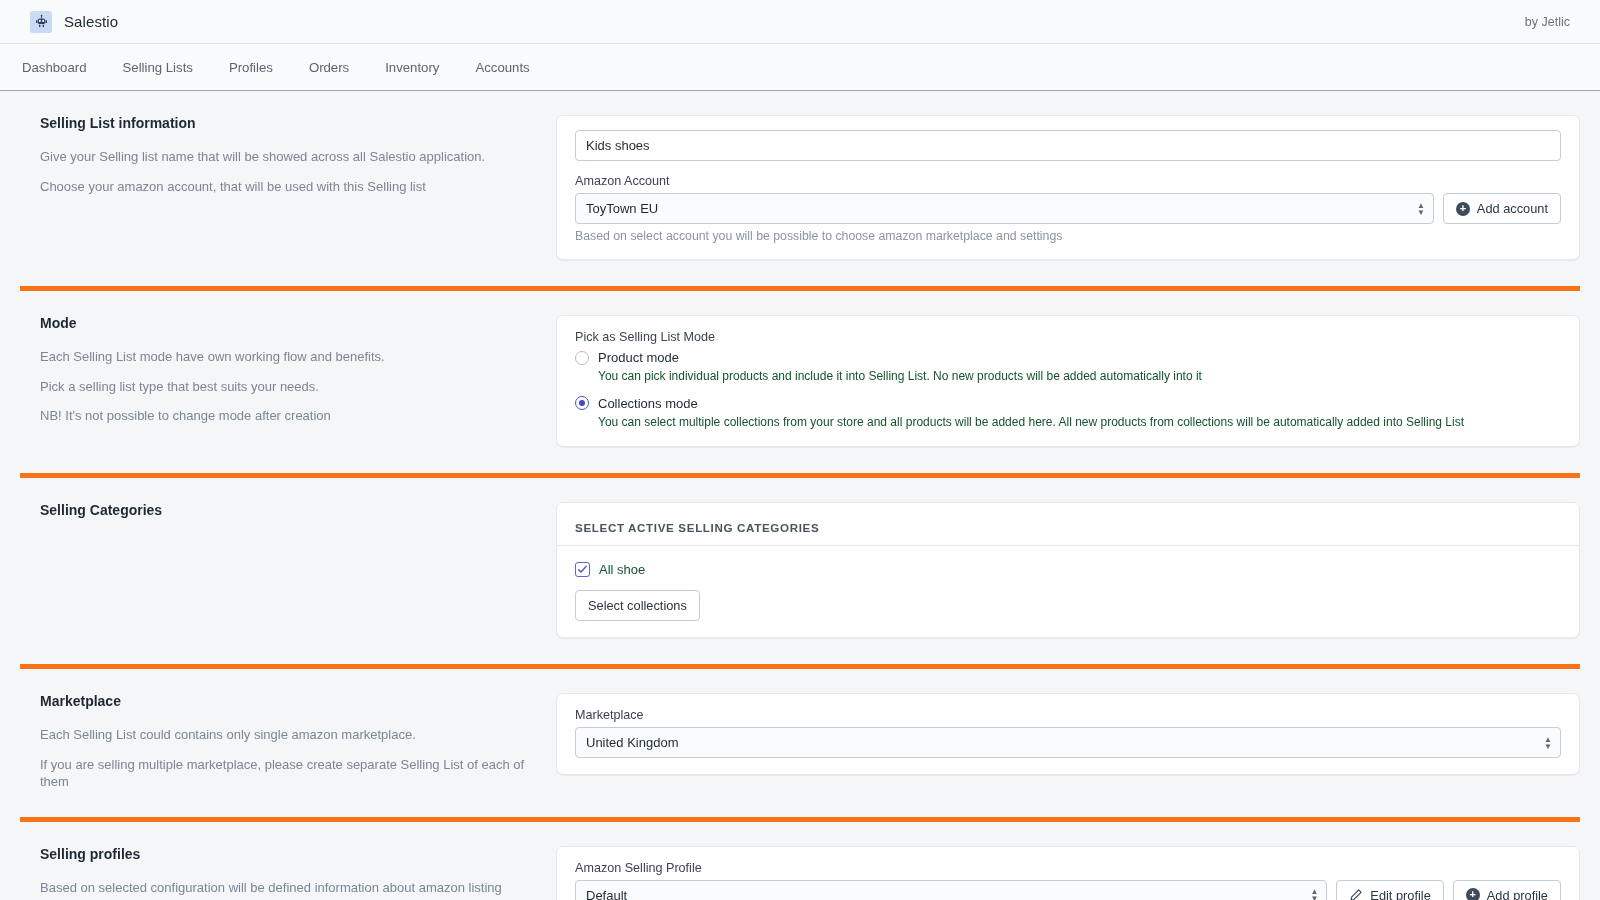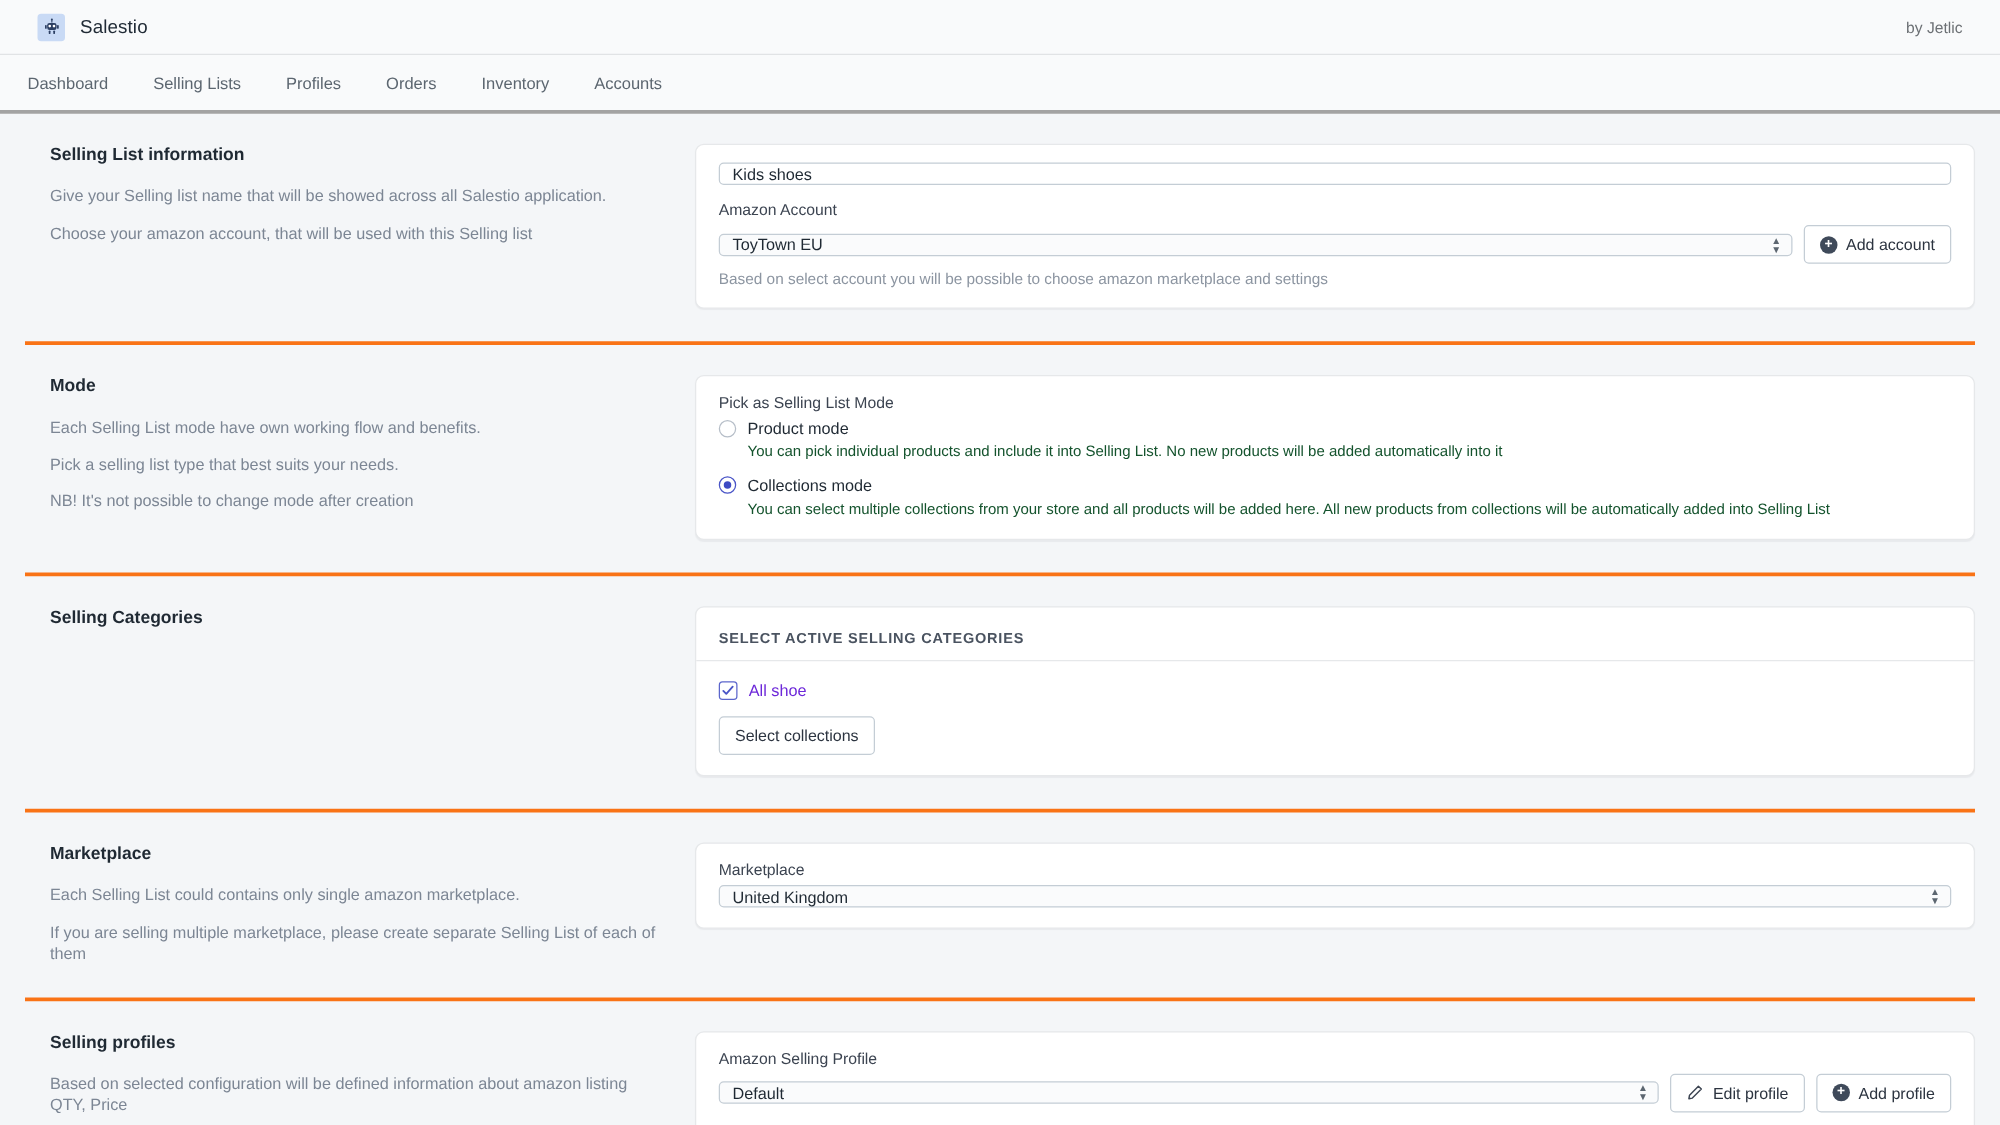--- a/index.html
+++ b/index.html
@@ -34,21 +34,21 @@
   .topbar-right {
     margin-left: auto;
     font-size: 12.5px;
     color: #6d7175;
   }
 
   
   .navbar {
     height: 47px;
     background: #f9fafb;
-    border-bottom: 3px solid #a3a3a3;
+    border-bottom: 1px solid #a3a3a3;
     display: flex;
     align-items: center;
     padding: 0 22px;
     gap: 0;
   }
   .nav-item {
     font-size: 13.2px;
     color: #5c6670;
     padding: 6px 19px 6px 0;
     margin-right: 17px;
@@ -56,21 +56,21 @@
     white-space: nowrap;
   }
 
   
   .page {
     padding: 0 20px;
   }
   .section {
     display: flex;
     align-items: flex-start;
-    border-bottom: 3px solid #f97316;
+    border-bottom: 5px solid #f97316;
     padding: 24px 0 26px 0;
   }
   .section:last-child { border-bottom: none; }
   .section-left {
     width: 536px;
     flex: 0 0 536px;
     padding-right: 26px;
     padding-left: 20px;
   }
   .section-title {
@@ -104,21 +104,21 @@
     display: block;
   }
   .help-text {
     font-size: 12.3px;
     color: #8c95a1;
     margin-top: 5px;
   }
   .row { display: flex; align-items: center; gap: 9px; }
   .input, .select {
     width: 100%;
-    height: 18px;
+    height: 31px;
     border: 1px solid #c4cdd5;
     border-radius: 4px;
     background: #ffffff;
     font-size: 13px;
     color: #1f2933;
     padding: 0 10px;
     font-family: "Liberation Sans", sans-serif;
     display: flex;
     align-items: center;
   }
@@ -211,21 +211,21 @@
   .checkbox-row { display: flex; align-items: center; gap: 9px; margin: 16px 0 13px 0; cursor: pointer; }
   .checkbox {
     width: 15px; height: 15px;
     border: 1px solid #5c66cc;
     border-radius: 3px;
     background: #fff;
     flex: 0 0 15px;
     position: relative;
   }
   .checkbox svg { position: absolute; left: 1px; top: 1px; }
-  .checkbox-label { font-size: 13px; color: #6d28d9; }
+  .checkbox-label { font-size: 13px; color: #14532d; }
 
   .mt14 { margin-top: 13px; }
   .grow { flex: 1 1 auto; min-width: 0; }
 </style>
 </head>
 <body>
 
 <div class="topbar">
   <div class="brand">
     <span class="brand-logo">

